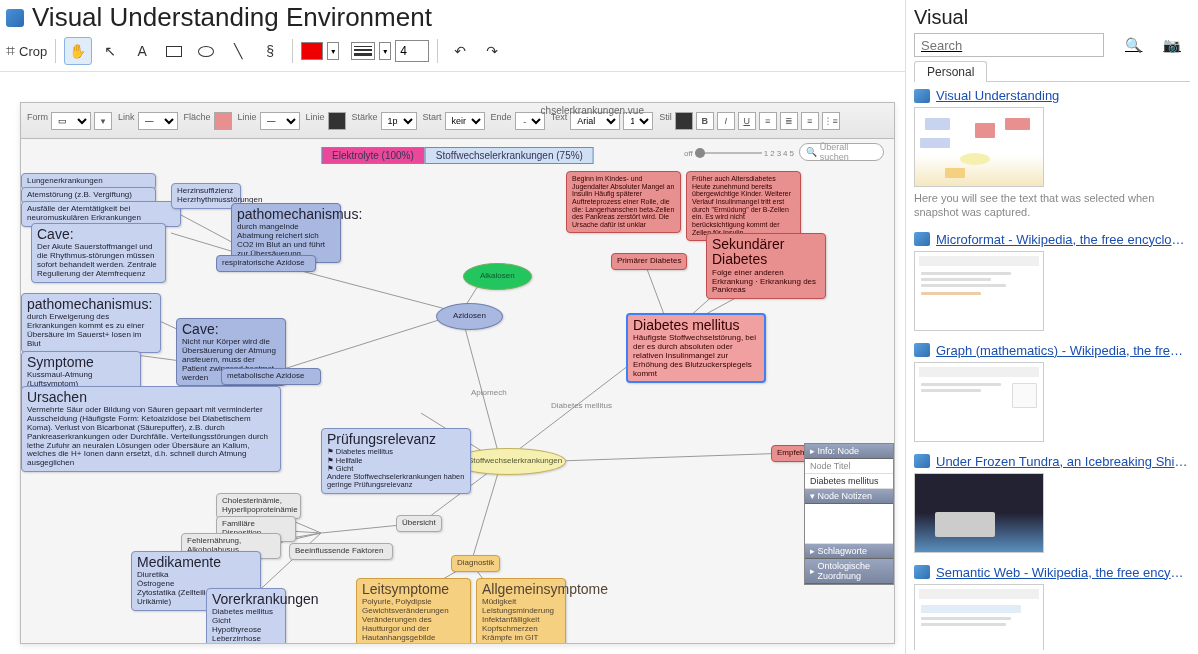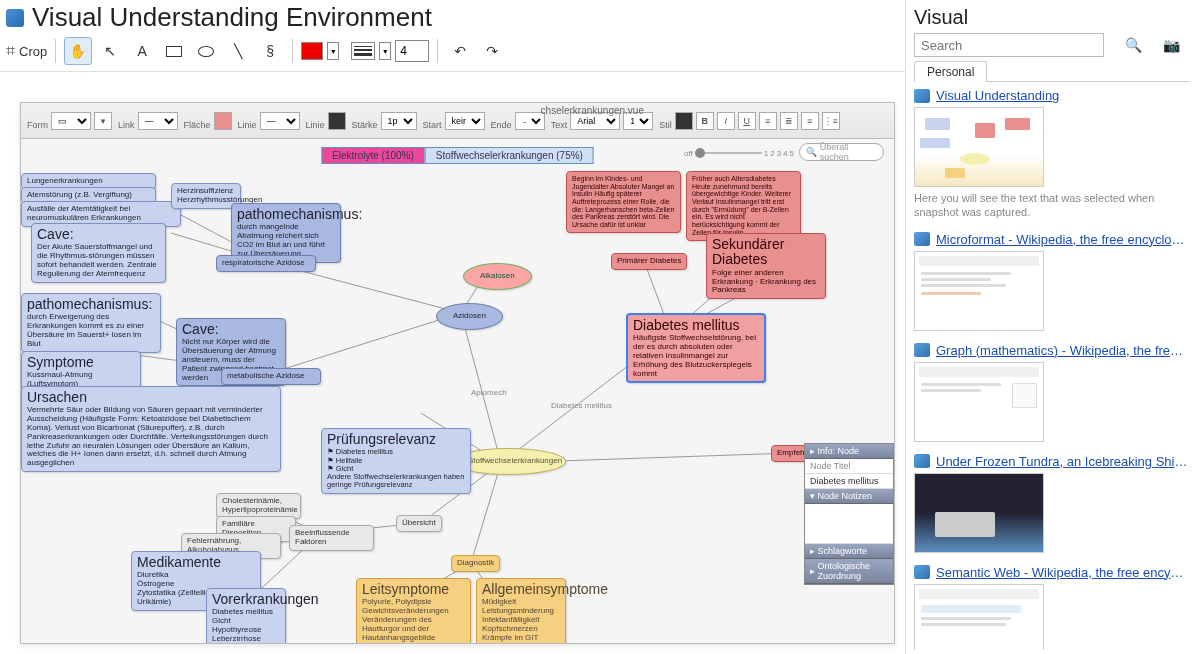--- a/index.html
+++ b/index.html
@@ -17,52 +17,52 @@
 .color-dd { width: 12px; height: 18px; border: 1px solid #888; background: #fff; display: flex; align-items: center; justify-content: center; font-size: 8px; }
 .line-weight { width: 24px; height: 18px; display: flex; flex-direction: column; justify-content: space-around; padding: 2px; border: 1px solid #888; }
 .line-weight div { height: 1px; background: #333; }
 .line-weight div:nth-child(2){height:2px}
 .line-weight div:nth-child(3){height:3px}
 .num-sel { width: 34px; height: 22px; border: 1px solid #888; background: #fff; font-size: 12px; padding: 0 4px; }
 .sep { width: 1px; height: 24px; background: #ccc; margin: 0 4px; }
 .canvas-wrap { flex: 1; padding: 30px 10px 10px 20px; overflow: hidden; background: #fff; position: relative; }
 .canvas { width: 100%; height: 100%; background: #f5f5f5; border: 1px solid #bbb; position: relative; overflow: hidden; box-shadow: 0 2px 6px rgba(0,0,0,0.1); }
 .canvas-toolbar { position: absolute; top: 0; left: 0; width: 100%; height: 36px; background: linear-gradient(#f2f2f2,#e6e6e6); border-bottom: 1px solid #bbb; display: flex; align-items: center; padding: 0 6px; gap: 6px; font-size: 10px; color: #555; }
-.ct-group { display: flex; align-items: flex-end; gap: 3px; }
+.ct-group { display: flex; align-items: flex-start; gap: 3px; }
 .ct-label { font-size: 9px; color: #666; }
 .ct-sel { height: 18px; border: 1px solid #aaa; background: #fff; font-size: 9px; padding: 0 2px; }
 .ct-btn { width: 18px; height: 18px; border: 1px solid #aaa; background: #fff; font-size: 9px; display: flex; align-items: center; justify-content: center; }
 .canvas-titlebar { position: absolute; top: 2px; right: 250px; font-size: 10px; color: #666; }
 .zoom-slider { position: absolute; top: 40px; right: 100px; width: 110px; height: 20px; display: flex; align-items: center; gap: 2px; font-size: 8px; color: #888; }
 .zs-track { flex: 1; height: 2px; background: #bbb; position: relative; }
 .zs-thumb { position: absolute; top: -4px; left: 0; width: 10px; height: 10px; background: #888; border-radius: 50%; }
 .search-box { position: absolute; top: 40px; right: 10px; width: 85px; height: 18px; border: 1px solid #aaa; border-radius: 9px; background: #fff; font-size: 9px; padding: 0 6px; display: flex; align-items: center; color: #999; }
 .breadcrumb { position: absolute; top: 44px; left: 50%; transform: translateX(-50%); display: flex; gap: 0; font-size: 10px; }
 .bc-item { padding: 2px 10px; border: 1px solid #6a8dc0; background: #ec4899; color: #335; }
 .bc-item.active { background: #cfe0f5; }
 .node { position: absolute; border-radius: 4px; font-size: 8px; padding: 3px 5px; border: 1px solid; box-shadow: 1px 1px 2px rgba(0,0,0,0.15); line-height: 1.1; }
 .node.blue { background: #c8d4ef; border-color: #8090c0; color: #223; }
 .node.blue-dark { background: #a8b8e0; border-color: #7080b0; color: #223; font-weight: 500; }
 .node.red { background: #e89090; border-color: #c05050; color: #300; }
 .node.red-sel { background: #f0a0a0; border: 2px solid #4080f0; color: #300; }
-.node.green { background: #fca5a5; border-color: #70b060; color: #153; }
+.node.green { background: #22c55e; border-color: #70b060; color: #153; }
 .node.yellow { background: #f5f0b0; border-color: #c0b060; color: #553; }
 .node.orange { background: #f5d080; border-color: #d0a040; color: #543; }
 .node.grey { background: #e8e8e8; border-color: #aaa; color: #333; }
 .node.ellipse { border-radius: 50%; padding: 8px 16px; text-align: center; }
 .node-title { font-weight: normal; font-size: 14px; margin-bottom: 1px; }
 .info-panel { position: absolute; right: 0; top: 340px; width: 90px; background: #e8e8e8; border: 1px solid #888; font-size: 9px; }
 .ip-header { background: linear-gradient(#9aa5c0,#7a85a0); color: #fff; padding: 2px 5px; font-weight: 500; border-bottom: 1px solid #666; display: flex; align-items: center; gap: 3px; }
 .ip-row { padding: 2px 5px; background: #fff; border-bottom: 1px solid #ddd; color: #333; min-height: 14px; }
 svg.edges { position: absolute; top: 0; left: 0; width: 100%; height: 100%; pointer-events: none; }
 svg.edges line { stroke: #999; stroke-width: 1; }
 
 .sidebar { width: 292px; display: flex; flex-direction: column; background: #fff; padding: 4px 8px; }
 .sb-title { font-size: 20px; font-weight: 400; color: #222; padding: 2px 0 4px; }
-.sb-search-row { display: flex; align-items: center; gap: 21px; padding-bottom: 4px; }
+.sb-search-row { display: flex; align-items: center; gap: 21px; padding-bottom: 4px; text-decoration: underline; }
 .sb-search { flex: 1; height: 24px; border: 1px solid #bbb; padding: 0 6px; font-size: 13px; background: #fff; }
 .sb-search-btn { width: 20px; height: 20px; display: flex; align-items: center; justify-content: center; color: #5a8fc0; cursor: pointer; font-size: 14px; }
 .sb-icon { width: 18px; height: 18px; display: flex; align-items: center; justify-content: center; color: #5a8fc0; cursor: pointer; font-size: 14px; }
 .sb-tabs { border-bottom: 1px solid #ccc; display: flex; }
 .sb-tab { padding: 3px 12px; font-size: 12px; color: #333; border: 1px solid #ccc; border-bottom: none; background: #fff; margin-bottom: -1px; border-radius: 3px 3px 0 0; }
 .sb-list { flex: 1; overflow-y: auto; padding-top: 4px; }
 .sb-item { margin-bottom: 10px; }
 .sb-item-head { display: flex; align-items: center; gap: 6px; padding: 2px 0; }
 .sb-item-icon { width: 16px; height: 14px; background: linear-gradient(135deg,#5aa0e0,#3070b0); border-radius: 2px; flex-shrink: 0; }
 .sb-item-title { font-size: 13px; color: #1a4fb0; text-decoration: underline; white-space: nowrap; overflow: hidden; text-overflow: ellipsis; cursor: pointer; }
@@ -315,21 +315,21 @@
           <div class="node-title">Diabetes mellitus</div>
           <div>Häufigste Stoffwechselstörung, bei der es durch absoluten oder relativen Insulinmangel zur Erhöhung des Blutzuckerspiegels kommt</div>
         </div>
       <div class="node red" style="top:342px;left:750px;width:60px">Empfeh</div>
       <div style="position:absolute;top:298px;left:530px;font-size:8px;color:#888">Diabetes mellitus</div>
       <div style="position:absolute;top:285px;left:450px;font-size:8px;color:#888">Aplomech</div>
 
       <div class="node grey" style="top:390px;left:195px;width:85px">Cholesterinämie, Hyperlipoproteinämie</div>
       <div class="node grey" style="top:413px;left:195px;width:80px">Familiäre Disposition</div>
       <div class="node grey" style="top:430px;left:160px;width:100px">Fehlernährung, Alkoholabusus</div>
-      <div class="node grey" style="top:422px;left:268px;width:85px">Beeinflussende Faktoren</div>
+      <div class="node grey" style="top:440px;left:268px;width:104px">Beeinflussende Faktoren</div>
       <div class="node blue" style="top:448px;left:110px;width:130px">
           <div class="node-title">Medikamente</div>
           <div style="white-space:pre-line">Diuretika
 Östrogene
 Zytostatika (Zellteiligung → Urikämie)</div>
         </div>
       <div class="node blue" style="top:485px;left:185px;width:80px">
           <div class="node-title">Vorerkrankungen</div>
           <div style="white-space:pre-line">Diabetes mellitus
 Gicht

